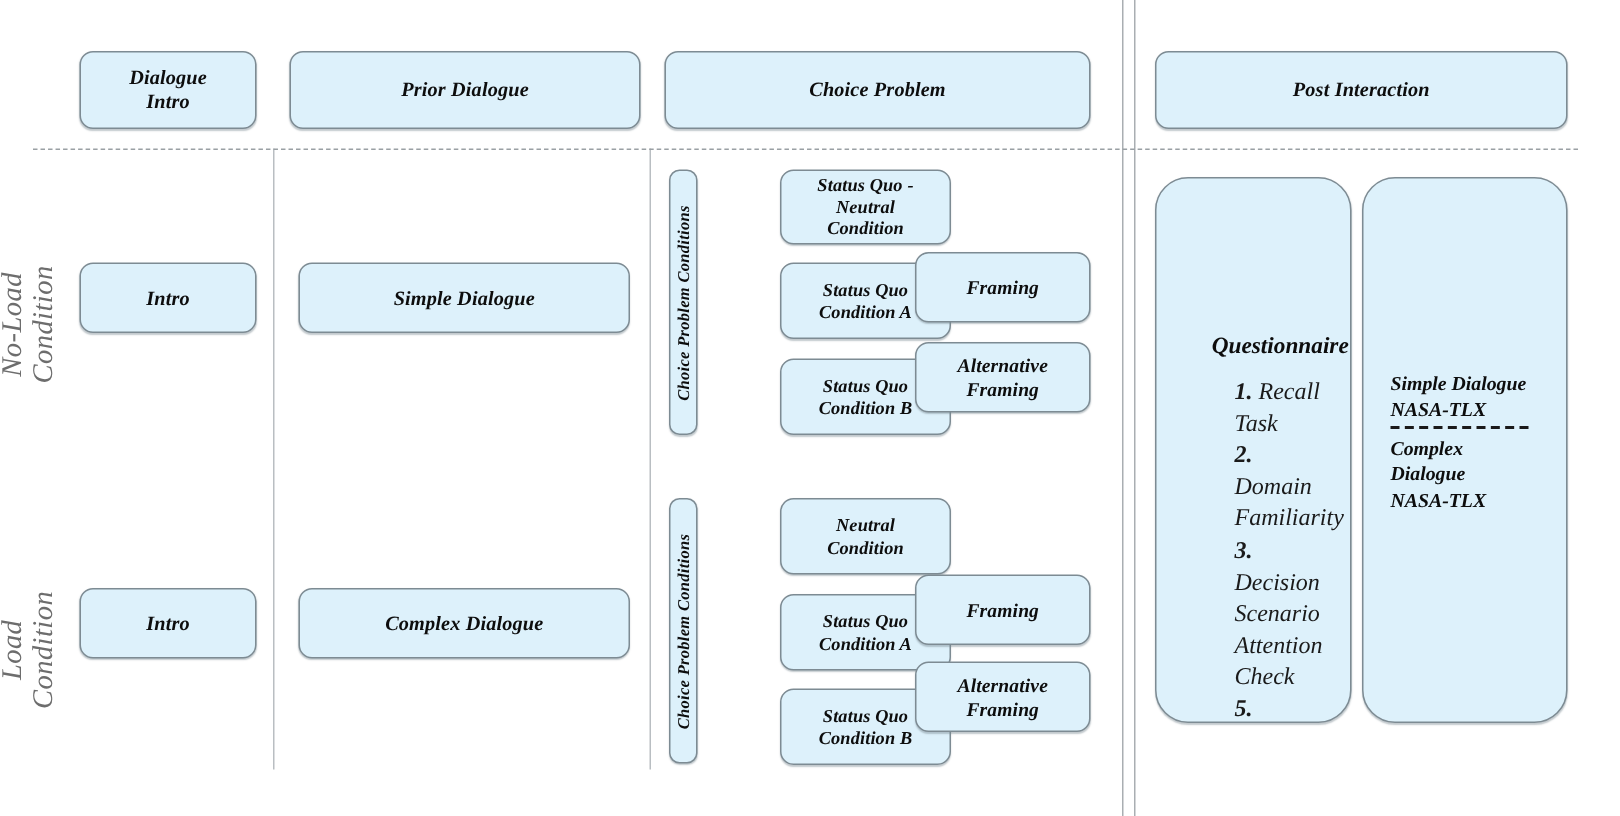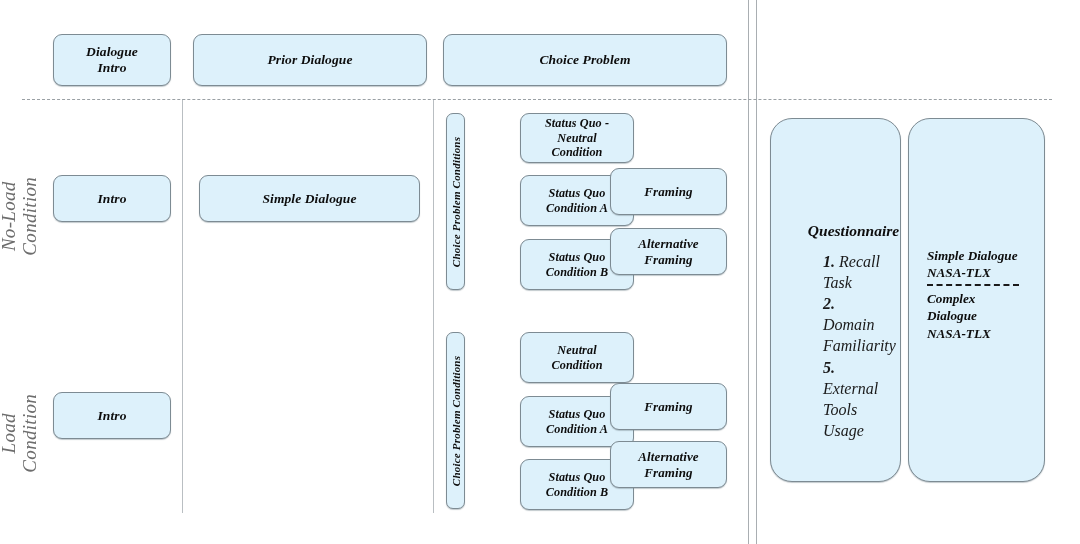--- a/index.html
+++ b/index.html
@@ -170,20 +170,23 @@
   </div>
 
   <div class="node hdr" style="left:443px; top:34px; width:284px; height:52px;">
     <span class="txt">Choice Problem</span>
   </div>
 
   <div class="node hdr" style="left:193px; top:34px; width:234px; height:52px;">
     <span class="txt">Prior Dialogue</span>
   </div>
 
+  <div class="node hdr" style="left:770px; top:34px; width:275px; height:52px;">
+    <span class="txt">Post Interaction</span>
+  </div>
 
   <div class="rowlabel" style="left:-26px; top:195px; width:90px;">
     <span class="rot">
       <span>No-Load</span><br>
       <span>Condition</span>
     </span>
   </div>
 
   <div class="node stage" style="left:53px; top:175px; width:118px; height:47px;">
     <span class="txt">Intro</span>
@@ -234,20 +237,23 @@
     <span class="rot">
       <span>Load</span><br>
       <span>Condition</span>
     </span>
   </div>
 
   <div class="node stage" style="left:53px; top:392px; width:118px; height:47px;">
     <span class="txt">Intro</span>
   </div>
 
+  <div class="node stage" style="left:199px; top:392px; width:221px; height:47px;">
+    <span class="txt">Complex Dialogue</span>
+  </div>
 
   <div class="vtag" style="left:446px; top:332px; width:19px; height:177px;">
     <span class="vtxt">Choice Problem Conditions</span>
   </div>
 
   <div class="node cond" style="left:478px; top:332px; width:114px; height:51px;">
     <span class="txt">
       <span>Neutral</span><br>
       <span>Condition</span>
     </span>
@@ -284,20 +290,24 @@
       <ul class="q-list">
         <li>
           <span class="num">1.</span>
           <span>Recall Task</span>
         </li>
         <li>
           <span class="num">2.</span>
           <span>Domain Familiarity</span>
         </li>
         <li>
+          <span class="num">3.</span>
+          <span>Decision Scenario Attention Check</span>
+        </li>
+        <li>
           <span class="num">5.</span>
           <span>External Tools Usage</span>
         </li>
       </ul>
     </div>
   </div>
 
   <div class="panel" style="left:908px; top:118px; width:137px; height:364px;">
     <div class="panel-inner tlx-block" style="top:128px;">
       <div>

